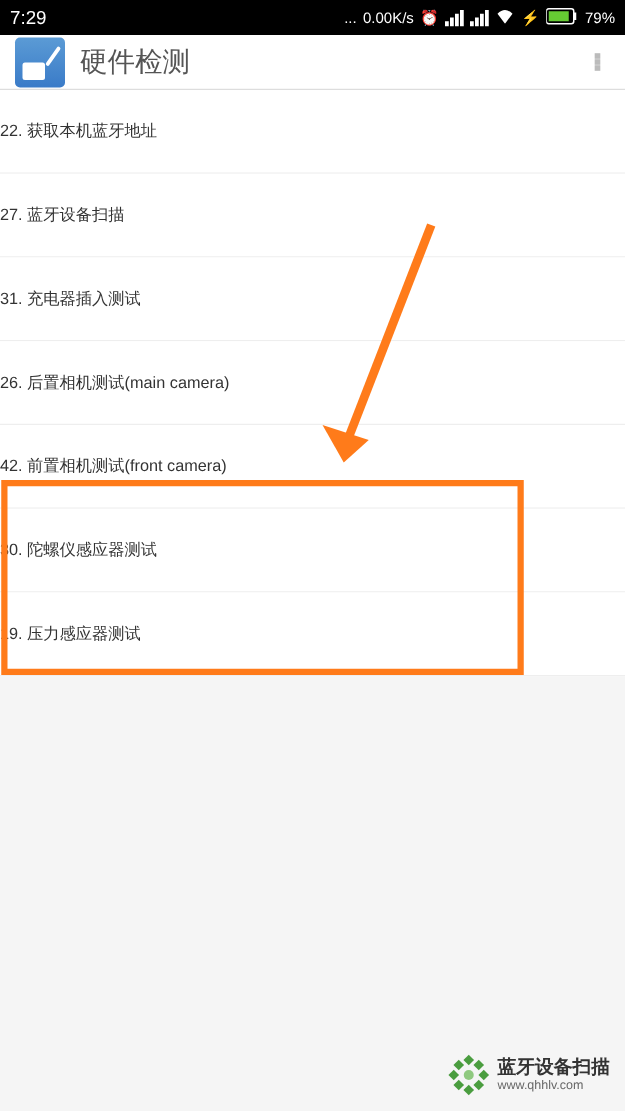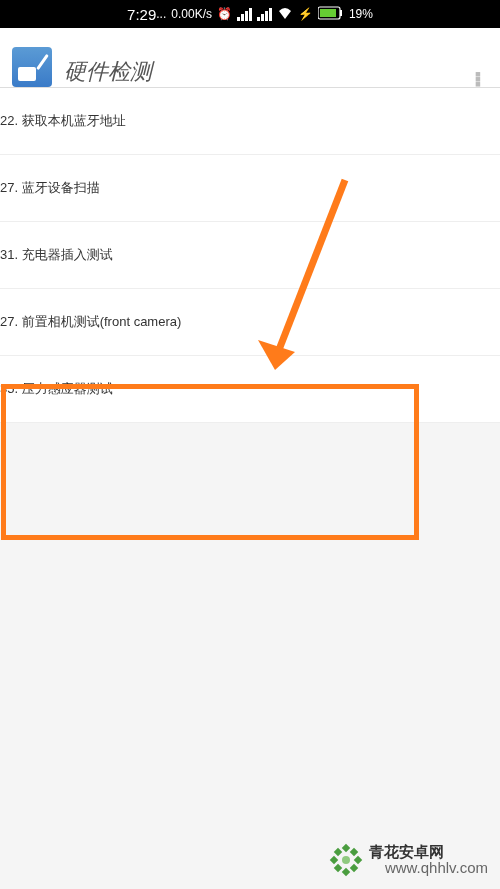--- a/index.html
+++ b/index.html
@@ -10,37 +10,36 @@
       background: #f5f5f5;
       position: relative;
       overflow: hidden;
     }
     .status-bar {
       height: 28px;
       background: #000;
       color: #fff;
       display: flex;
       align-items: center;
-      justify-content: center;
+      justify-content: space-between;
       padding: 0 8px;
       font-size: 13px;
     }
     .status-left { font-size: 15px; }
     .status-right { display: flex; align-items: center; gap: 5px; }
     .status-right span { font-size: 12px; }
     .signal-bars { display: inline-flex; align-items: flex-end; gap: 1px; }
     .signal-bars i { width: 3px; background: #fff; display: block; }
     .header {
-      height: 60px;
+      height: 44px;
       background: #fff;
       display: flex;
-      align-items: flex-end;
+      align-items: center;
       padding: 0 12px;
       border-bottom: 1px solid #ddd;
-      font-style: italic;
     }
     .app-icon {
       width: 40px; height: 40px;
       background: linear-gradient(#5b9bd5, #3a7bc8);
       border-radius: 4px;
       margin-right: 12px;
       display: flex;
       align-items: center;
       justify-content: center;
       position: relative;
@@ -92,21 +91,21 @@
       align-items: center;
       gap: 6px;
       z-index: 20;
     }
     .wm-logo {
       width: 34px; height: 34px;
       position: relative;
     }
     .wm-text { display: flex; flex-direction: column; line-height: 1.1; }
     .wm-title { font-size: 15px; font-weight: bold; color: #333; }
-    .wm-url { font-size: 15px; color: #666; margin-left: 16px; }
+    .wm-url { font-size: 10px; color: #666; }
   </style>
 </head>
 <body>
 
 <div class="status-bar">
   <div class="status-left">7:29</div>
   <div class="status-right">
     <span>...</span>
     <span>0.00K/s</span>
     <span>⏰</span>
@@ -128,40 +127,42 @@
         </svg>
     </span>
     <span>⚡</span>
     <span>
       <svg width="26" height="14" viewBox="0 0 26 14">
           <rect x="0" y="1" width="22" height="12" rx="2" fill="none" stroke="#fff" stroke-width="1.2"></rect>
           <rect x="22" y="4" width="2" height="6" fill="#fff"></rect>
           <rect x="2" y="3" width="16" height="8" fill="#6c3"></rect>
         </svg>
     </span>
-    <span>19%</span>
+    <span>79%</span>
   </div>
 </div>
 
 <div class="header">
   <div class="app-icon"></div>
   <div class="header-title">硬件检测</div>
   <div class="menu-dots">
     <span>▪</span>
       <span>▪</span>
       <span>▪</span>
   </div>
 </div>
 
 <div class="list">
   <div class="list-item">22. 获取本机蓝牙地址</div>
   <div class="list-item">27. 蓝牙设备扫描</div>
   <div class="list-item">31. 充电器插入测试</div>
-  <div class="list-item">27. 前置相机测试(front camera)</div>
-  <div class="list-item">35. 压力感应器测试</div>
+  <div class="list-item">26. 后置相机测试(main camera)</div>
+  <div class="list-item">42. 前置相机测试(front camera)</div>
+  <div class="list-item">30. 陀螺仪感应器测试</div>
+  <div class="list-item">19. 压力感应器测试</div>
 </div>
 
 <div class="highlight-box" style="left:1px; top:384px; width:418px; height:156px;"></div>
 
 <svg class="arrow" style="left:240px; top:170px; width:120px; height:230px;" viewBox="0 0 120 230">
   <line x1="105" y1="10" x2="35" y2="190" stroke="#ff7b1a" stroke-width="7"></line>
   <polygon points="35,200 18,170 55,182" fill="#ff7b1a"></polygon>
 </svg>
 
 <div class="watermark">
@@ -174,16 +175,16 @@
         <rect x="26" y="14" width="6" height="6" transform="rotate(45 29 17)"></rect>
         <rect x="6" y="6" width="6" height="6" transform="rotate(45 9 9)"></rect>
         <rect x="22" y="6" width="6" height="6" transform="rotate(45 25 9)"></rect>
         <rect x="6" y="22" width="6" height="6" transform="rotate(45 9 25)"></rect>
         <rect x="22" y="22" width="6" height="6" transform="rotate(45 25 25)"></rect>
         <circle cx="17" cy="17" r="4" fill="#8fc97f"></circle>
       </g>
     </svg>
   </div>
   <div class="wm-text">
-    <div class="wm-title">青花安卓网</div>
+    <div class="wm-title">蓝牙设备扫描</div>
     <div class="wm-url">www.qhhlv.com</div>
   </div>
 </div>
 
 </body></html>

